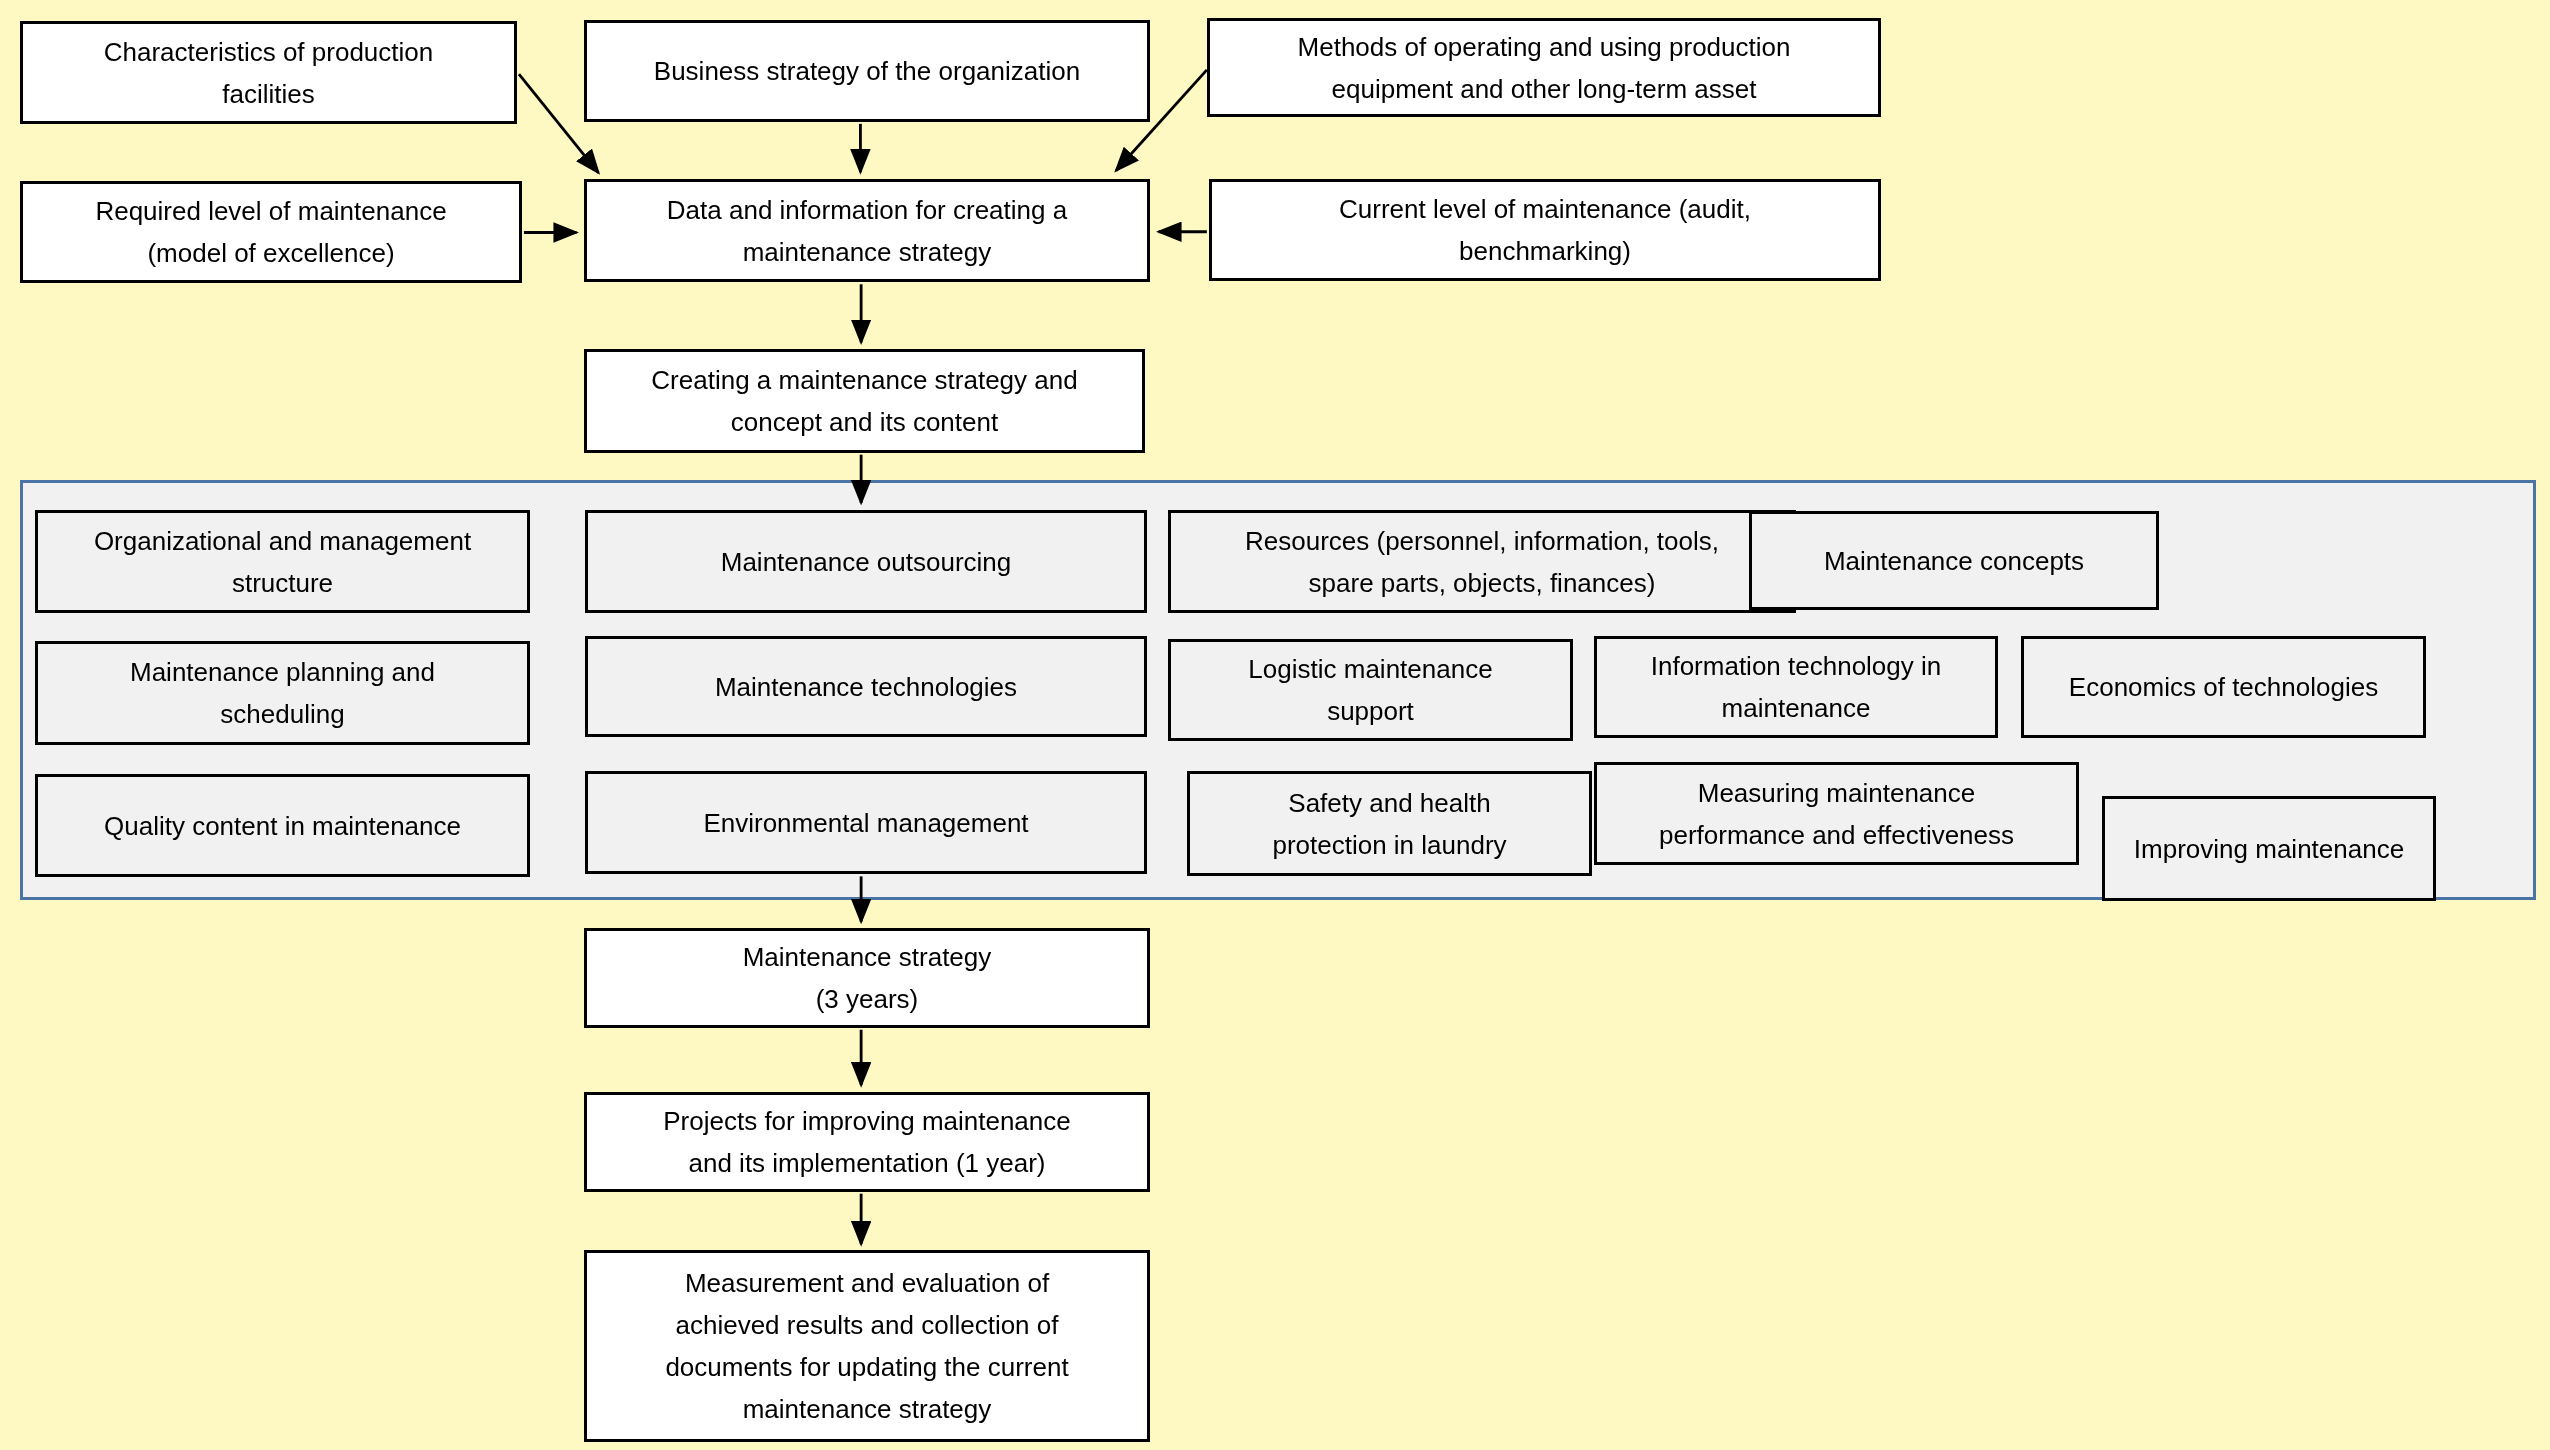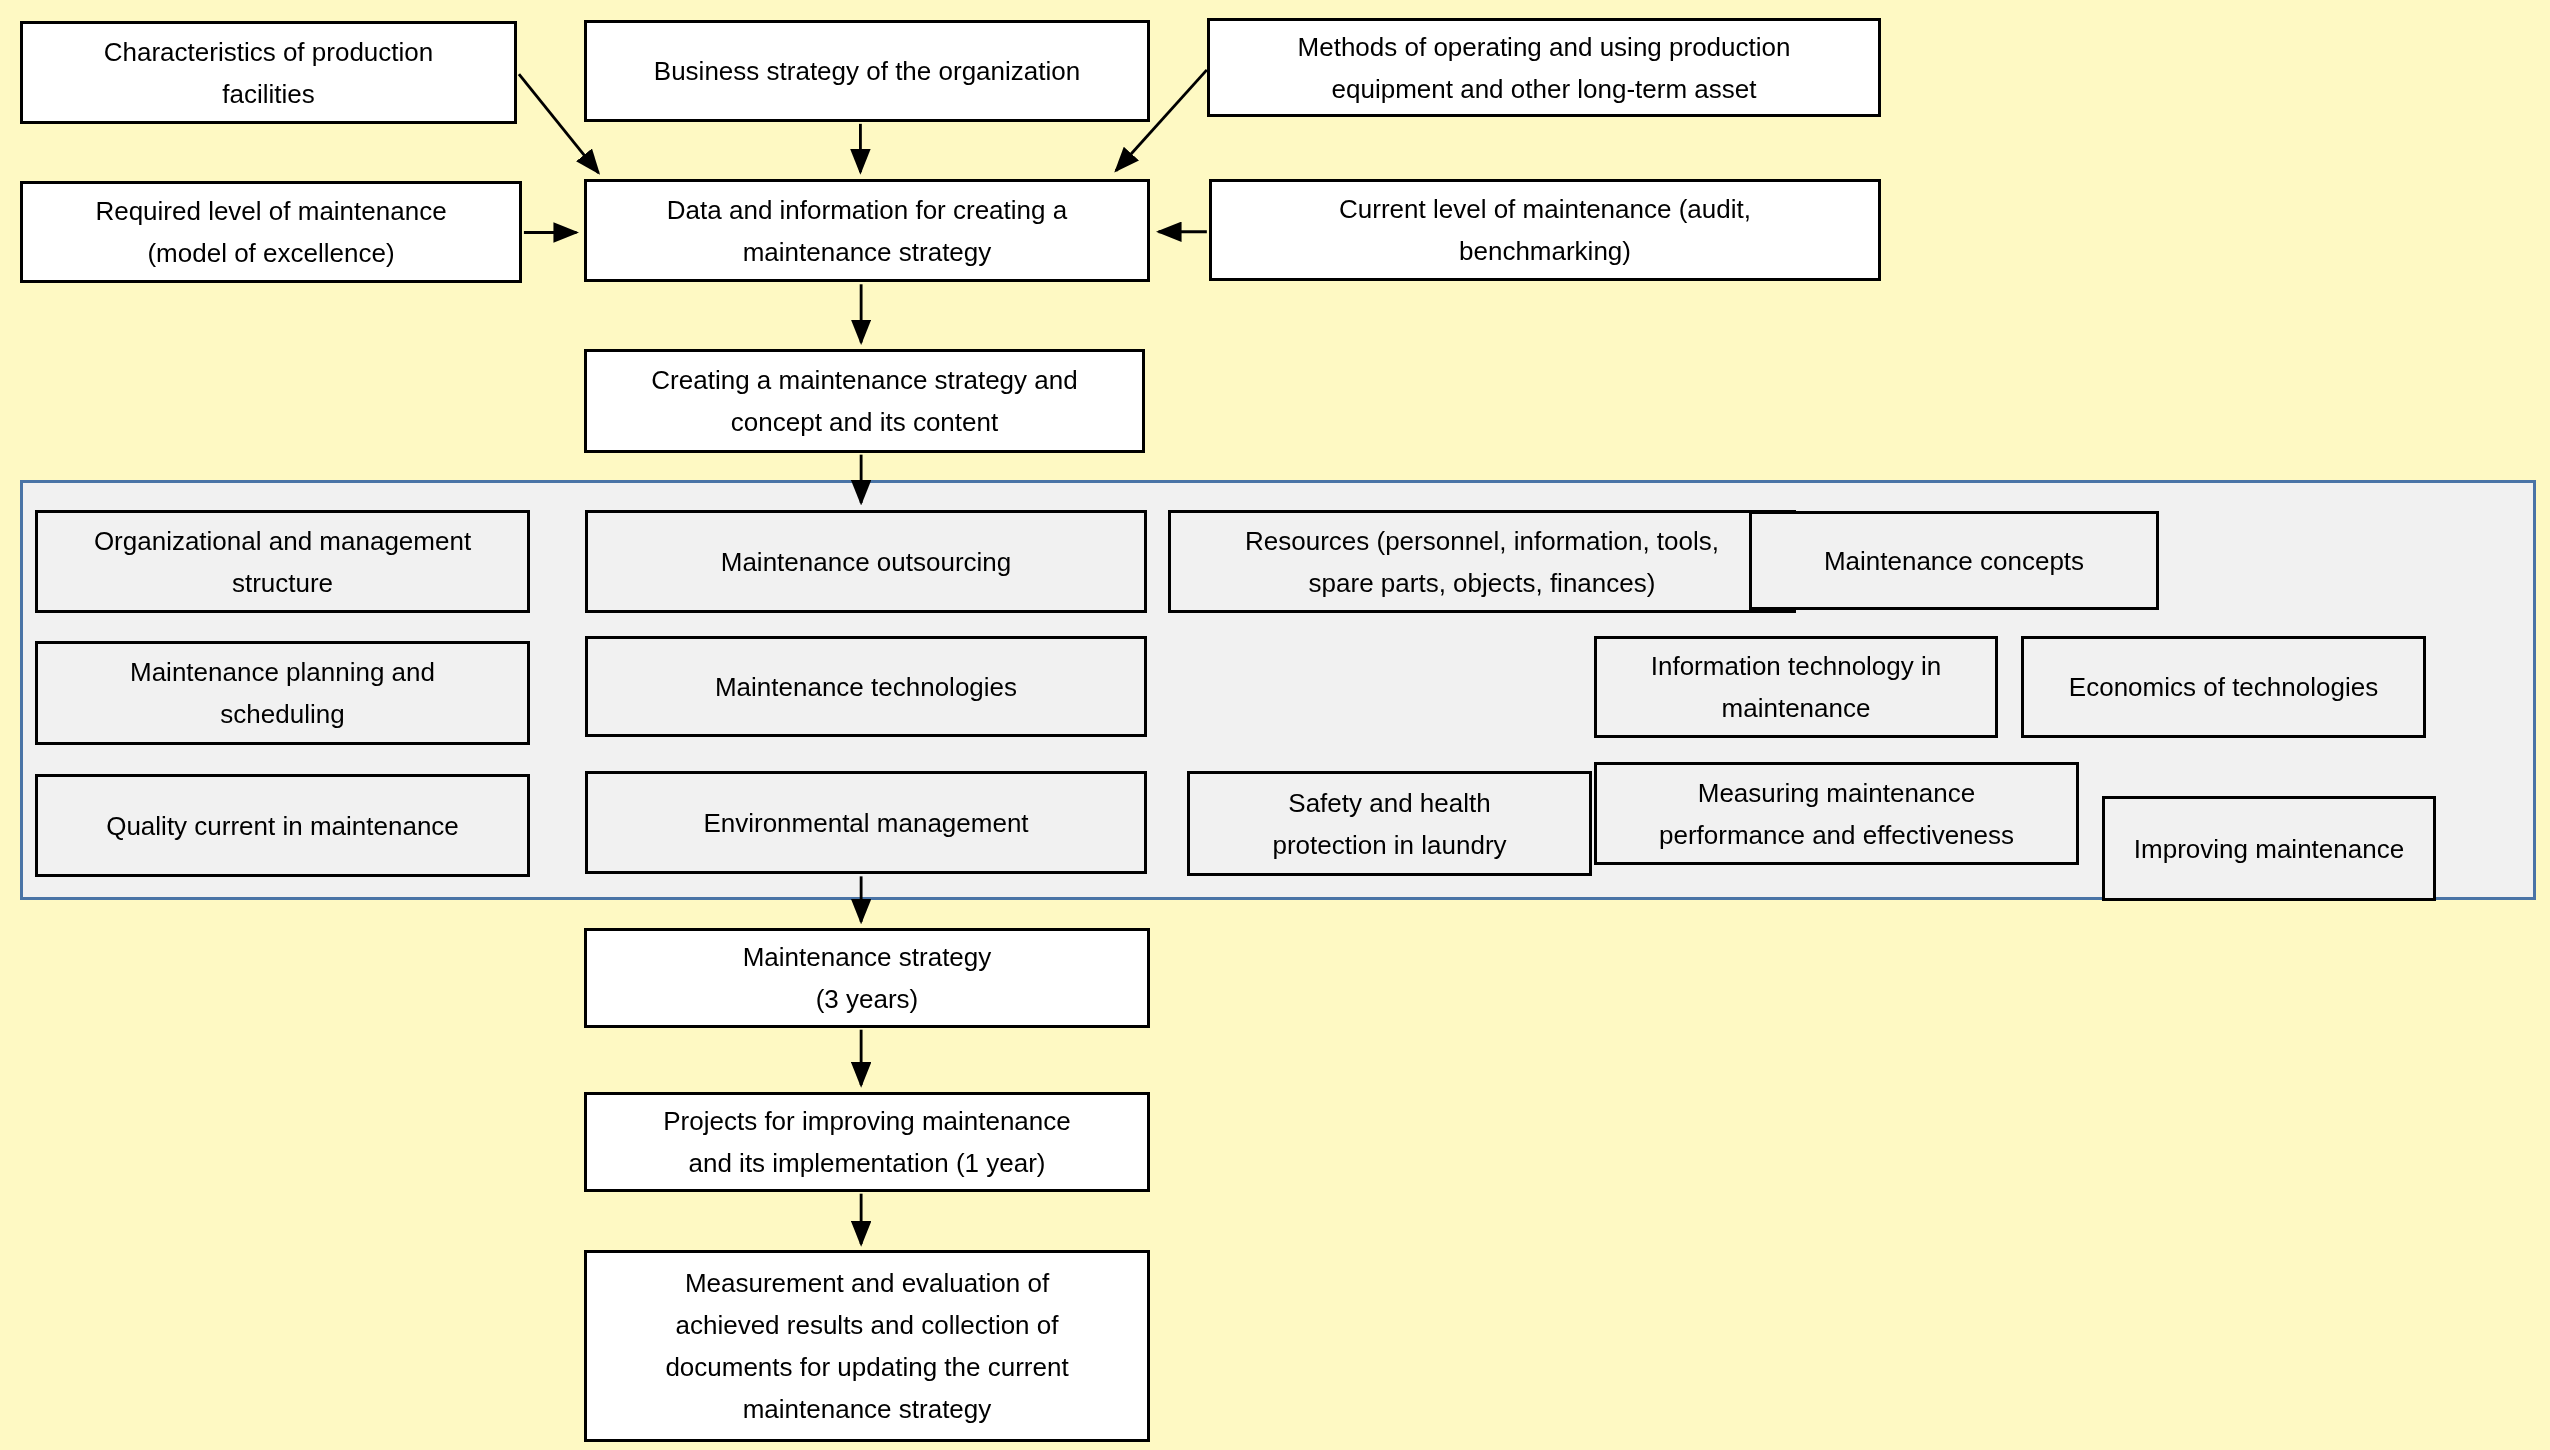--- a/index.html
+++ b/index.html
@@ -76,30 +76,34 @@
     <span class="lbl">Maintenance concepts</span>
   </div>
 
   <div class="node gray" style="left:35px;top:641px;width:495px;height:104px;">
     <span class="lbl">Maintenance planning and
 scheduling</span>
   </div>
   <div class="node gray" style="left:585px;top:636px;width:562px;height:101px;">
     <span class="lbl">Maintenance technologies</span>
   </div>
+  <div class="node gray" style="left:1168px;top:639px;width:405px;height:102px;">
+    <span class="lbl">Logistic maintenance
+support</span>
+  </div>
   <div class="node gray" style="left:1594px;top:636px;width:404px;height:102px;">
     <span class="lbl">Information technology in
 maintenance</span>
   </div>
   <div class="node gray" style="left:2021px;top:636px;width:405px;height:102px;">
     <span class="lbl">Economics of technologies</span>
   </div>
 
   <div class="node gray" style="left:35px;top:774px;width:495px;height:103px;">
-    <span class="lbl">Quality current in maintenance</span>
+    <span class="lbl">Quality content in maintenance</span>
   </div>
   <div class="node gray" style="left:585px;top:771px;width:562px;height:103px;">
     <span class="lbl">Environmental management</span>
   </div>
   <div class="node gray" style="left:1167px;top:771px;width:405px;height:105px;margin-left:20px;">
     <span class="lbl">Safety and health
 protection in laundry</span>
   </div>
   <div class="node gray" style="left:1594px;top:762px;width:485px;height:103px;">
     <span class="lbl">Measuring maintenance

